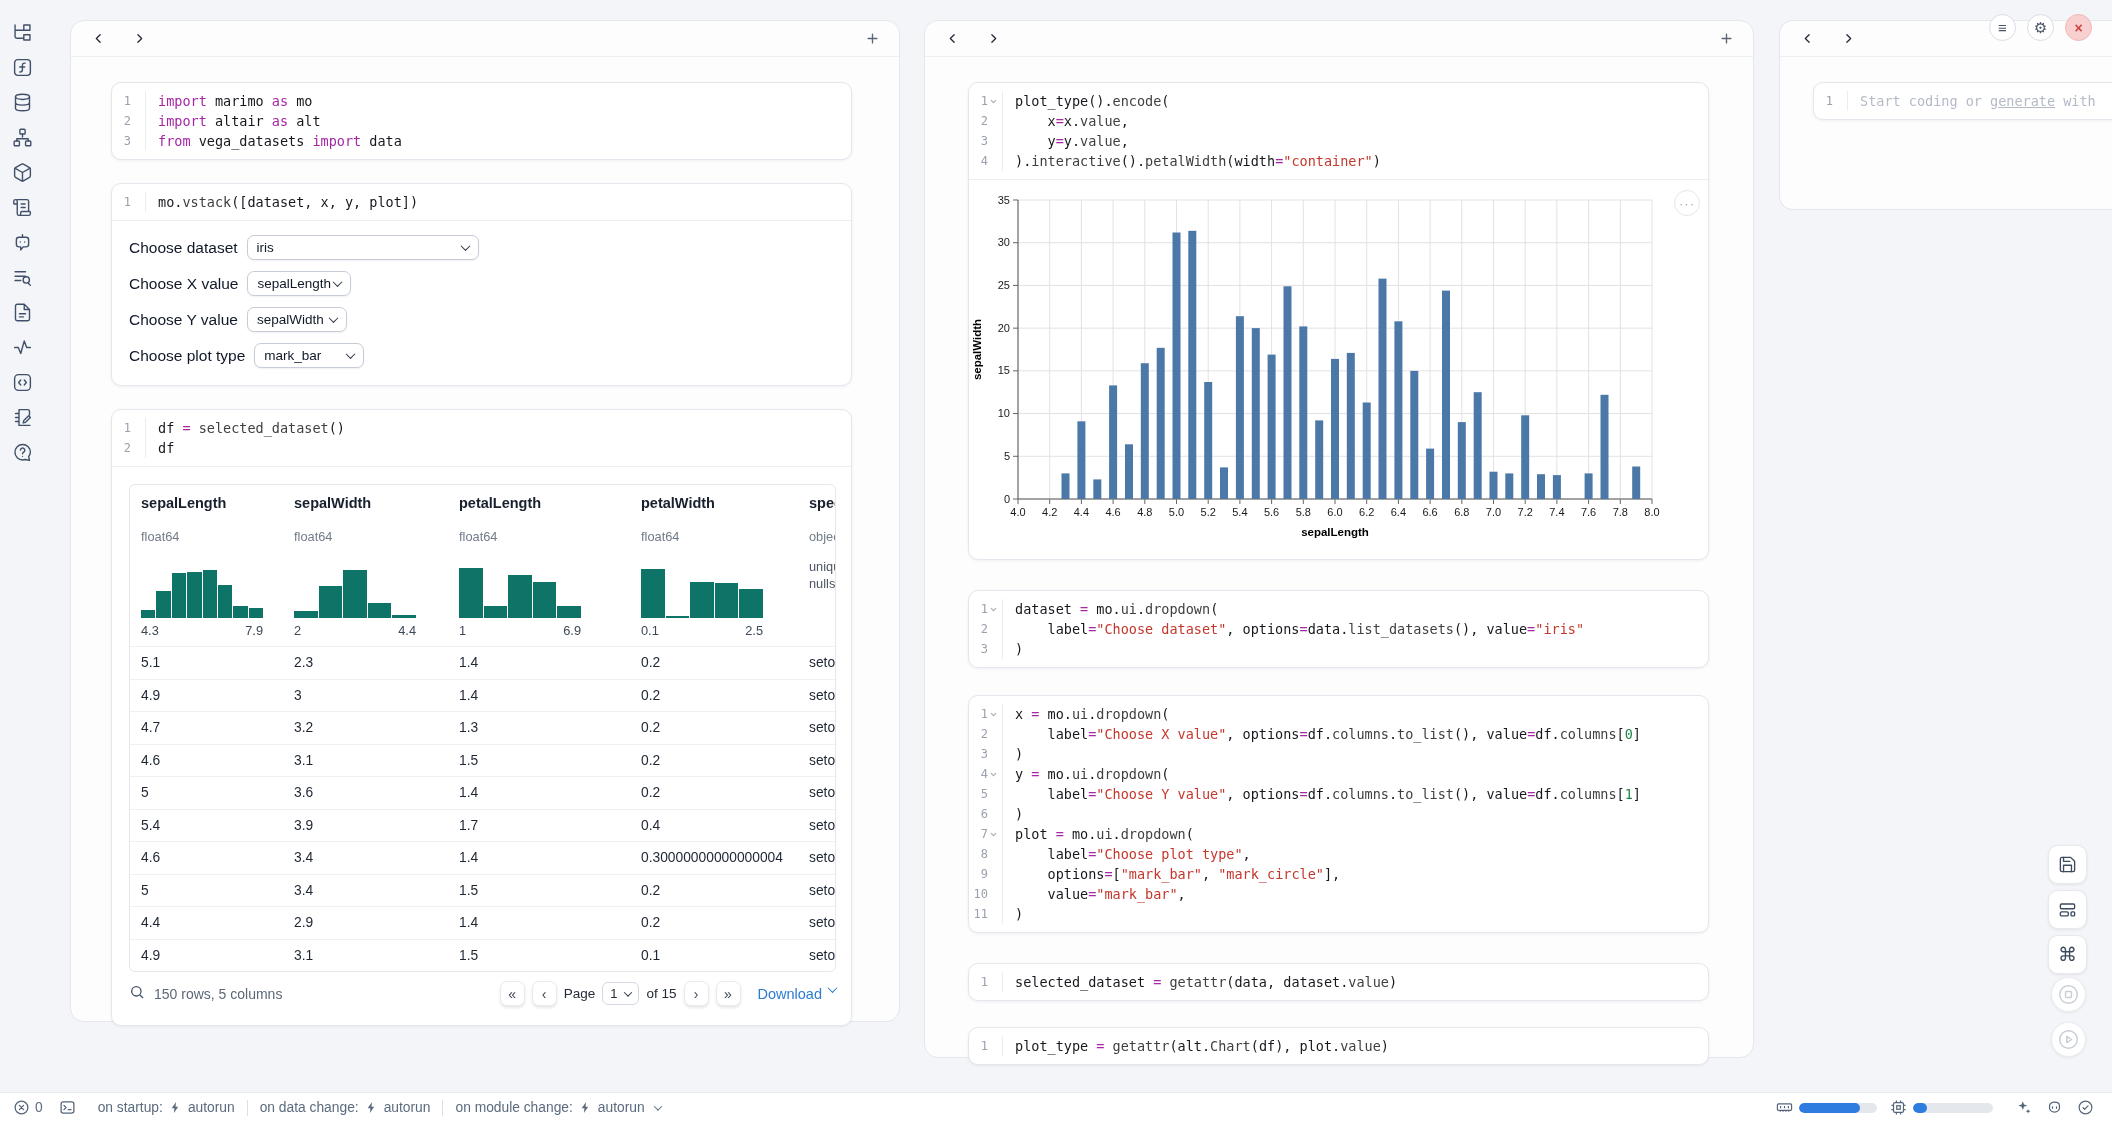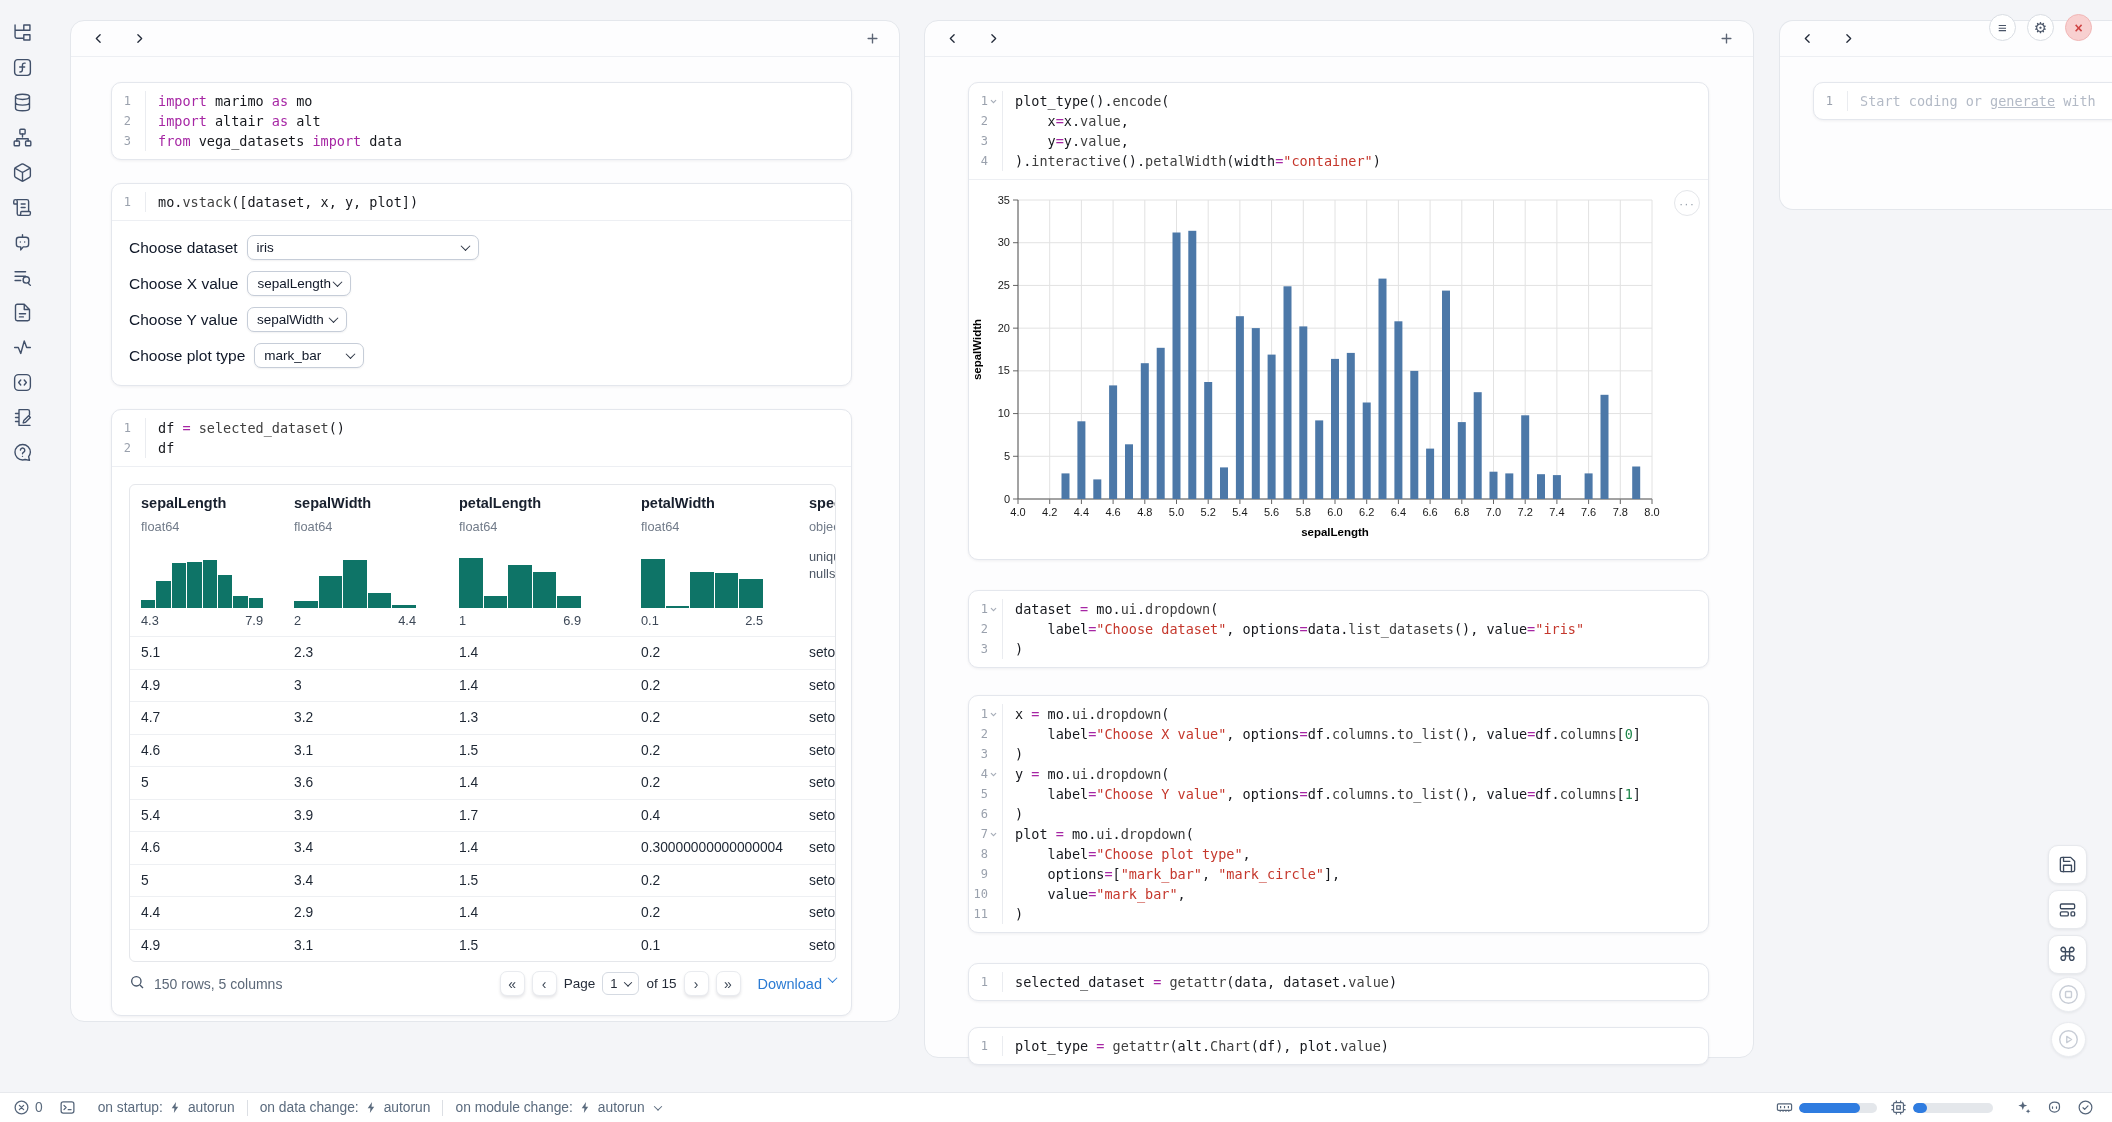--- a/index.html
+++ b/index.html
@@ -46,21 +46,21 @@
   .ctl-label { font-size:15.5px; color:#101828;text-align:center; }
   .select { height:25px; background:#fff; border:1px solid #c6cdd8; border-radius:7px; box-shadow:0 1px 2px rgba(16,24,40,.06); display:flex; align-items:center; justify-content:space-between; padding:0 9px; font-size:13.5px; color:#101828; cursor:pointer; }
   .chev { width:7px; height:7px; border-right:1.8px solid #2a3342; border-bottom:1.8px solid #2a3342; transform:rotate(45deg) translate(-1px,-1px); display:inline-block; }
 
   
   .table-out { padding:17px 0 10px 17px; }
   .dtable { width:707px; border:1px solid #e5e7eb; border-radius:6px; overflow:hidden; background:#fff; }
   .thead { display:flex; overflow:hidden; }
   .thcol { flex:none; padding:10px 0 8px 11px; }
   .th-name { font-size:14.5px; font-weight:bold; color:#18202e; cursor:pointer; }
-  .th-type { font-size:12.8px; color:#717b89; margin-top:8px; }
+  .th-type { font-size:12.8px; color:#717b89; margin-top:18px; }
   .hist { display:flex; align-items:flex-end; gap:1px; height:60px; width:122px; margin-top:14px; }
   .hist i { flex:1; background:var(--hist,#0e7467); display:block; }
   .hist-range { width:122px; display:flex; justify-content:space-between; font-size:12.8px; color:#3d4857; margin-top:5px; }
   .th-extra { margin-top:14px; font-size:12.8px; color:#4b5563; line-height:17px; }
   .trow { display:flex; border-top:1px solid #eef0f3; height:32.5px; align-items:center; overflow:hidden; }
   .tcell { flex:none; padding-left:11px; font-size:13.8px; color:#1d2633; white-space:nowrap; }
   .tfooter { width:707px; height:43px; display:flex; align-items:center; }
   .tsummary { font-size:14px; color:#5c6878; margin-left:9px; }
   .pager { margin-left:auto; display:flex; align-items:center; gap:7px; }
   .pgbtn { width:25px; height:25px; border:1px solid #e9ebef; border-radius:7px; background:#fff; box-shadow:0 2px 3px rgba(16,24,40,.10); display:flex; align-items:center; justify-content:center; font-size:14px; color:#3a4554; cursor:pointer; }

